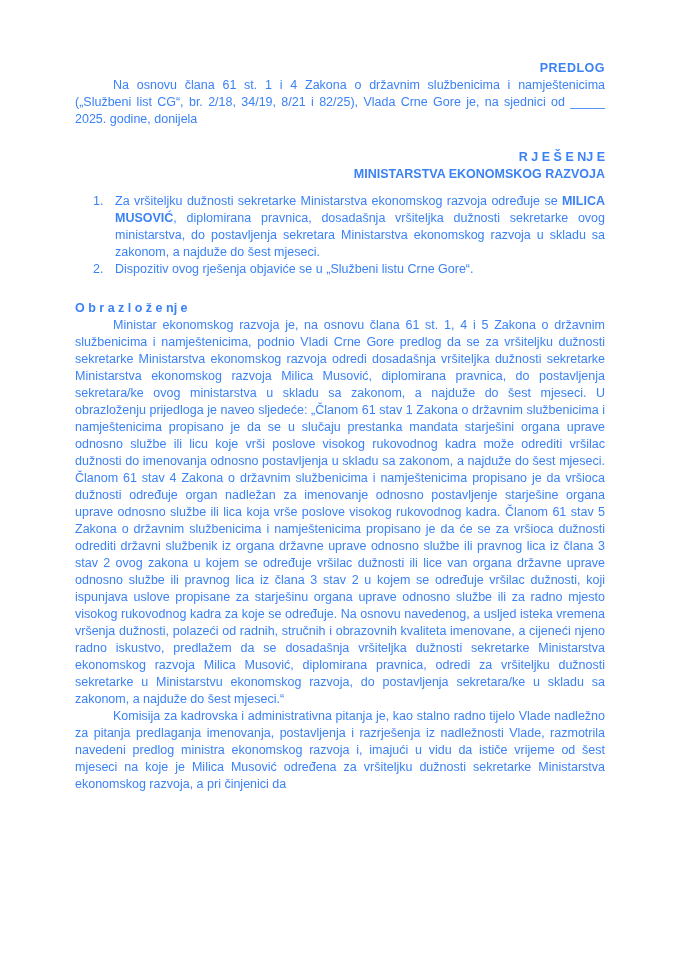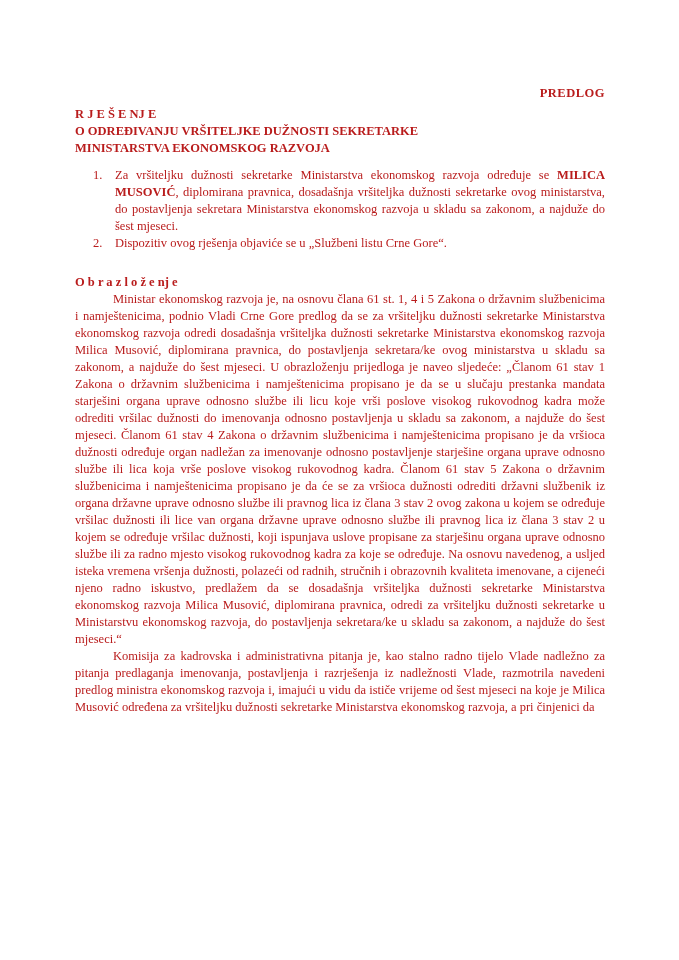--- a/index.html
+++ b/index.html
@@ -5,46 +5,46 @@
   html, body {
     margin: 0;
     padding: 0;
     background: #ffffff;
   }
   .page {
     position: relative;
     width: 679px;
     height: 960px;
     background: #ffffff;
-    color: #b91c1c;
-    font-family: Liberation Serif, serif;
+    color: #3b82f6;
+    font-family: Liberation Sans, sans-serif;
     font-size: 12.5px;
     line-height: 17px;
     box-sizing: border-box;
-    padding: 85px 74px 20px 75px;
+    padding: 60px 74px 20px 75px;
     overflow: hidden;
   }
   .predlog {
     text-align: right;
     font-weight: bold;
     letter-spacing: 0.5px;
   }
   p.body-par {
     margin: 0;
     text-align: justify;
   }
   .indent {
     text-indent: 38px;
   }
   .intro {
     margin-top: 18px;
   }
   .title-block {
-    margin-top: 4px;
-    text-align: left;
+    margin-top: 21px;
+    text-align: right;
     font-weight: bold;
   }
   .title-line {
     margin: 0;
   }
   .list-block {
     margin-top: 10px;
     margin-left: 18px;
   }
   .list-item {
@@ -72,24 +72,24 @@
     margin-top: 0;
   }
 </style>
 </head>
 <body>
 
 <div class="page">
 
   <div class="predlog">PREDLOG</div>
 
+  <p class="body-par indent intro">Na osnovu člana 61 st. 1 i 4 Zakona o državnim službenicima i namještenicima („Službeni list CG“, br. 2/18, 34/19, 8/21 i 82/25), Vlada Crne Gore je, na sjednici od _____ 2025. godine, donijela</p>
 
   <div class="title-block">
     <div class="title-line">R J E Š E NJ E</div>
-    <div class="title-line">O ODREĐIVANJU VRŠITELJKE DUŽNOSTI SEKRETARKE</div>
     <div class="title-line">MINISTARSTVA EKONOMSKOG RAZVOJA</div>
   </div>
 
   <div class="list-block">
 
     <div class="list-item">
       <span class="list-num">1.</span>
       <div class="list-text">
         <span>Za vršiteljku dužnosti sekretarke Ministarstva ekonomskog razvoja određuje se </span><span class="bold">MILICA MUSOVIĆ</span><span>, diplomirana pravnica, dosadašnja vršiteljka dužnosti sekretarke ovog ministarstva, do postavljenja sekretara Ministarstva ekonomskog razvoja u skladu sa zakonom, a najduže do šest mjeseci.</span>
       </div>

